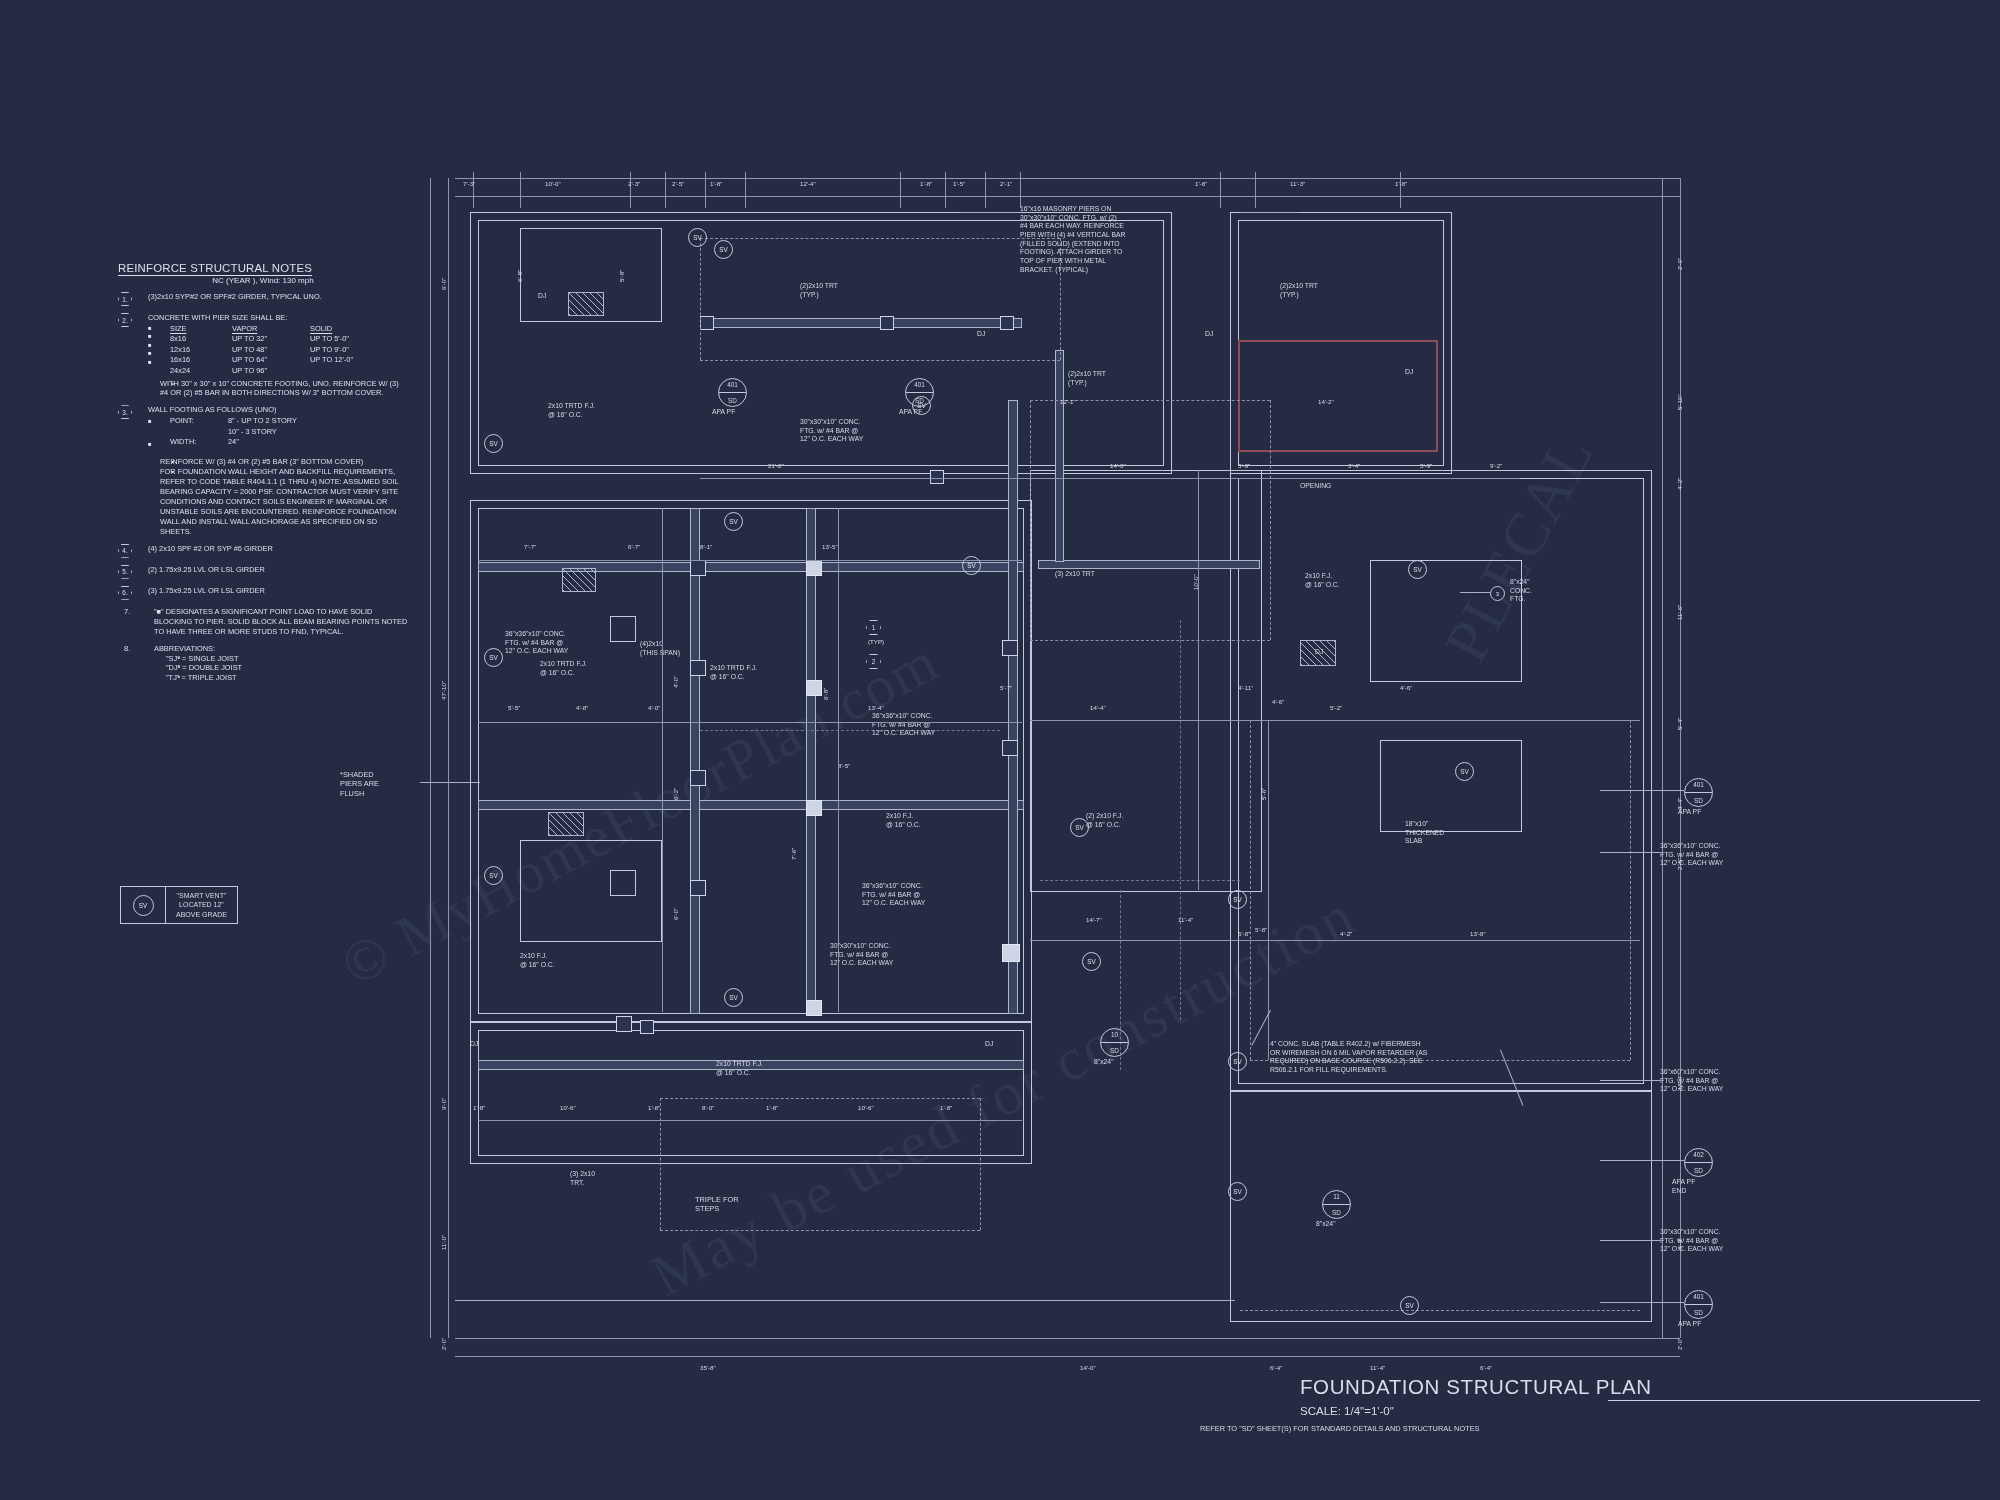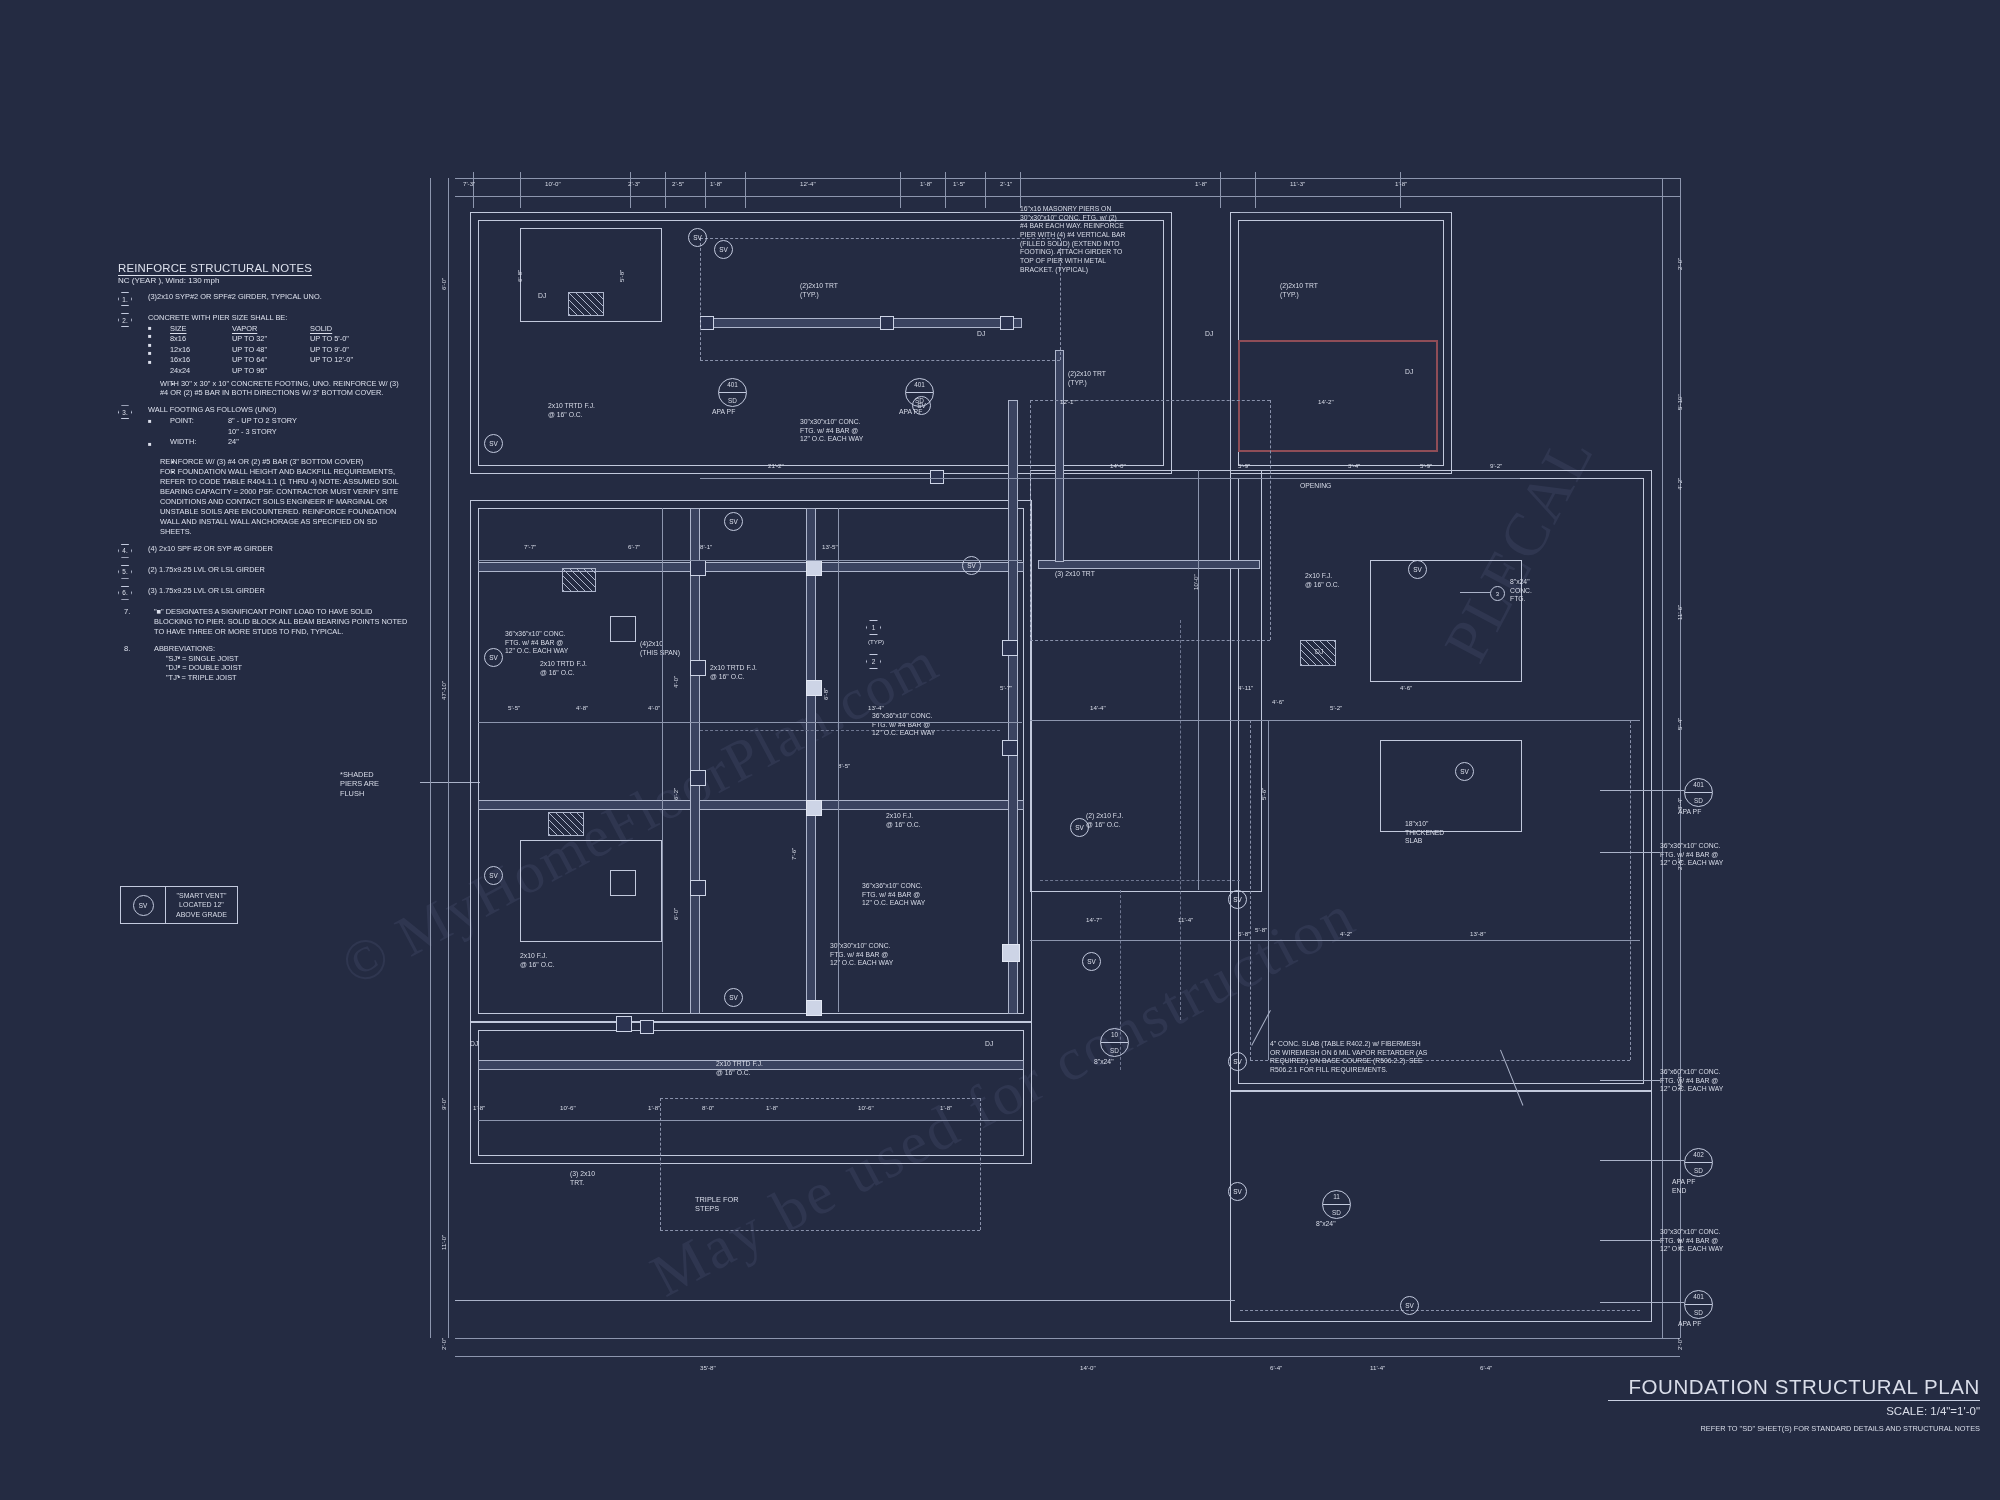--- a/index.html
+++ b/index.html
@@ -42,41 +42,41 @@
 
   
   .t{position:absolute;white-space:pre;color:#d9dde9;line-height:1.28;
      font-family:"Liberation Sans","DejaVu Sans",sans-serif;}
   .s6{font-size:6.2px;}
   .s65{font-size:6.8px;}
   .s7{font-size:7.4px;}
   .s11{font-size:11.5px;}
   .s20{font-size:20.5px;letter-spacing:.6px;}
   .ctr{text-align:left;}
-  .rgt{text-align:right;}
+  .rgt{text-align:left;}
   .vt{transform:rotate(-90deg);transform-origin:0 0;}
 
   
   .circ{position:absolute;border:1px solid #c3cade;border-radius:50%;
         display:flex;align-items:center;justify-content:center;
         font-size:6px;color:#dde1ed;}
   .hexb{position:absolute;width:13px;height:13px;border:1px solid #c3cade;
         display:flex;align-items:center;justify-content:center;font-size:6.6px;
         clip-path:polygon(25% 0,75% 0,100% 50%,75% 100%,25% 100%,0 50%);}
   .detcirc{position:absolute;width:27px;height:27px;border:1px solid #c3cade;border-radius:50%;}
   .detcirc .dtop{position:absolute;top:2px;left:0;width:100%;text-align:center;font-size:6.4px;}
   .detcirc .dbot{position:absolute;bottom:2px;left:0;width:100%;text-align:center;font-size:6.4px;}
   .detcirc .dmid{position:absolute;top:13px;left:0;width:100%;height:1px;background:#c3cade;}
   .sv{position:absolute;width:17px;height:17px;border:1px solid #c3cade;border-radius:50%;
       display:flex;align-items:center;justify-content:center;font-size:6.4px;color:#dde1ed;}
 
   
   #notes{position:absolute;left:118px;top:262px;width:290px;color:#dce0ec;}
   #notes .hd{font-size:11.4px;text-decoration:underline;text-underline-offset:3px;letter-spacing:.2px;}
-  #notes .sub{font-size:8px;margin-top:2px;}
+  #notes .sub{font-size:8px;margin-top:2px;text-align:center;}
   .nrow{display:flex;margin-top:7px;}
   .nnum{width:30px;flex:0 0 30px;font-size:7.6px;position:relative;}
   .nbody{flex:1;font-size:7.4px;line-height:1.34;}
   .nhex{width:12px;height:12px;border:1px solid #c3cade;display:inline-flex;
         align-items:center;justify-content:center;font-size:6.4px;
         clip-path:polygon(25% 0,75% 0,100% 50%,75% 100%,25% 100%,0 50%);}
   .bul{display:flex;}
   .bul .bm{width:26px;flex:0 0 26px;text-align:right;padding-right:6px;font-size:7px;}
   .tbl{display:grid;grid-template-columns:62px 78px 90px;font-size:7.4px;line-height:1.42;}
   .tbl .uline{text-decoration:underline;text-underline-offset:2px;}

